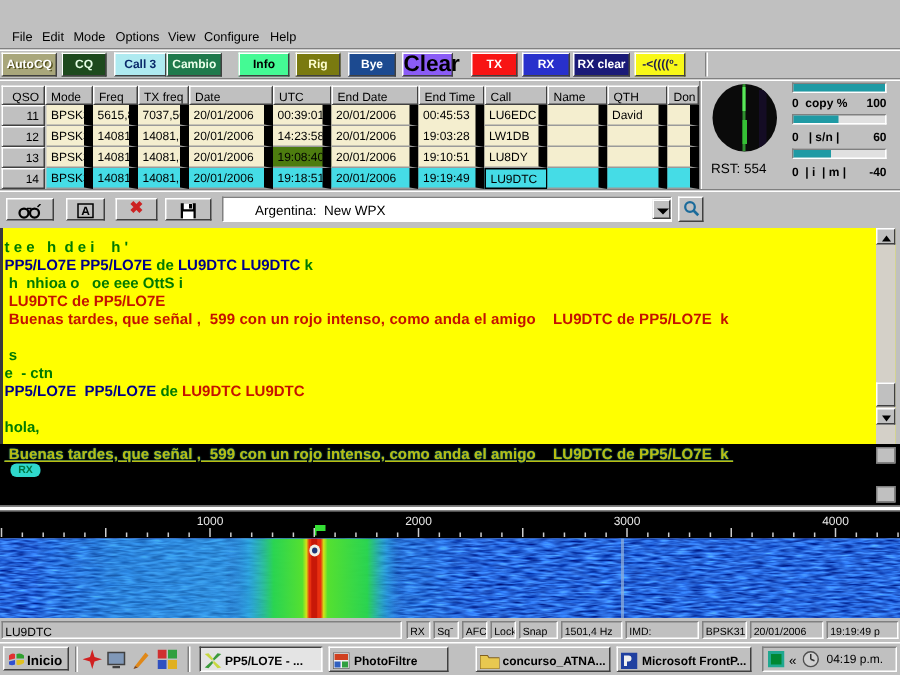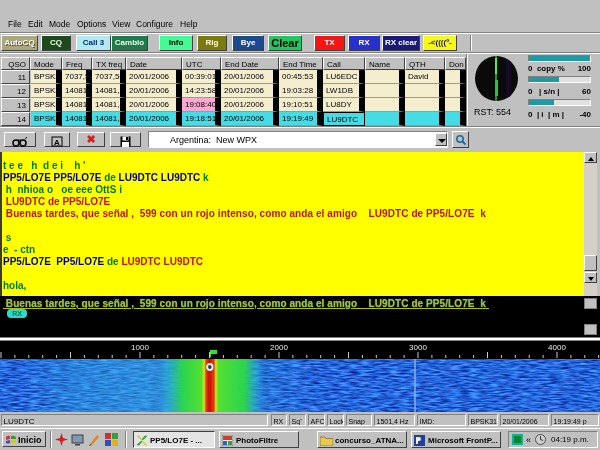--- a/index.html
+++ b/index.html
@@ -29,21 +29,21 @@
 <div class="abs" style="left:0;top:33px;width:600px;height:1px;background:#ffffff;"></div>
 
 <div class="abs" style="left:0;top:34px;width:600px;height:18px;background:#c0c0c0;"></div>
 <div class="btn" style="left:1px;top:35px;width:37px;height:16px;background:#a9a77b;color:#fff;font-size:8px;line-height:14px;text-shadow:1px 1px 0 #55511f;">AutoCQ</div>
 <div class="btn" style="left:41px;top:35px;width:30px;height:16px;background:#1d4a1d;color:#e6ffe6;font-size:8px;line-height:14px;">CQ</div>
 <div class="btn" style="left:76px;top:35px;width:35px;height:16px;background:#aeeaf0;color:#0a2a6a;font-size:8px;line-height:14px;">Call 3</div>
 <div class="btn" style="left:111px;top:35px;width:37px;height:16px;background:#1f7a4c;color:#eaffea;font-size:8px;line-height:14px;">Cambio</div>
 <div class="btn" style="left:159px;top:35px;width:34px;height:16px;background:#44fa94;color:#000;font-size:8px;line-height:14px;">Info</div>
 <div class="btn" style="left:197px;top:35px;width:30px;height:16px;background:#7a7a10;color:#ffffd0;font-size:8px;line-height:14px;">Rig</div>
 <div class="btn" style="left:232px;top:35px;width:32px;height:16px;background:#1c4a90;color:#fff;font-size:8px;line-height:14px;">Bye</div>
-<div class="btn" style="left:268px;top:35px;width:34px;height:16px;background:#22c55e;color:#000;font-size:11px;line-height:14px;">Clear</div>
+<div class="btn" style="left:268px;top:35px;width:34px;height:16px;background:#8b5cf6;color:#000;font-size:15px;line-height:14px;">Clear</div>
 <div class="btn" style="left:314px;top:35px;width:31px;height:16px;background:#f81414;color:#fff;font-size:8px;line-height:14px;">TX</div>
 <div class="btn" style="left:348px;top:35px;width:32px;height:16px;background:#2830cc;color:#fff;font-size:8px;line-height:14px;">RX</div>
 <div class="btn" style="left:382px;top:35px;width:38px;height:16px;background:#1a1a78;color:#fff;font-size:8px;line-height:14px;">RX clear</div>
 <div class="btn" style="left:423px;top:35px;width:34px;height:16px;background:#f8f818;color:#202050;font-size:8px;line-height:14px;">-&lt;((((º-</div>
 <div class="abs" style="left:470px;top:35px;width:1px;height:16px;background:#808080;"></div>
 <div class="abs" style="left:471px;top:35px;width:1px;height:16px;background:#ffffff;"></div>
 <div class="abs" style="left:0;top:52px;width:600px;height:1px;background:#808080;"></div>
 <div class="abs" style="left:0;top:53px;width:600px;height:1px;background:#ffffff;"></div>
 
 <div id="logtable" class="abs" style="left:0;top:54px;width:466px;height:74px;background:#c0c0c0;font-size:8px;">
@@ -64,21 +64,21 @@
 <div class="hc" style="left:182px;width:39px;">UTC</div>
 <div class="hc" style="left:221px;width:58px;">End Date</div>
 <div class="hc" style="left:279px;width:44px;">End Time</div>
 <div class="hc" style="left:323px;width:42px;">Call</div>
 <div class="hc" style="left:365px;width:40px;">Name</div>
 <div class="hc" style="left:405px;width:40px;">QTH</div>
 <div class="hc" style="left:445px;width:21px;">Don</div>
 
 <div class="rh" style="left:1px;top:16px;height:14px;">11</div>
 <div class="cell" style="left:31px;top:16px;width:31px;height:14px;background:#f4eecf;">BPSK3</div>
-<div class="cell" style="left:62px;top:16px;width:30px;height:14px;background:#f4eecf;">7037,5</div>
+<div class="cell" style="left:62px;top:16px;width:30px;height:14px;background:#f4eecf;">5615,8</div>
 <div class="cell" style="left:92px;top:16px;width:34px;height:14px;background:#f4eecf;">7037,50</div>
 <div class="cell" style="left:126px;top:16px;width:56px;height:14px;background:#f4eecf;">20/01/2006</div>
 <div class="cell" style="left:182px;top:16px;width:39px;height:14px;background:#f4eecf;">00:39:01</div>
 <div class="cell" style="left:221px;top:16px;width:58px;height:14px;background:#f4eecf;">20/01/2006</div>
 <div class="cell" style="left:279px;top:16px;width:44px;height:28px;background:#f4eecf;">00:45:53</div>
 <div class="cell" style="left:323px;top:16px;width:42px;height:14px;background:#f4eecf;">LU6EDC</div>
 <div class="cell" style="left:365px;top:16px;width:40px;height:14px;background:#f4eecf;"></div>
 <div class="cell" style="left:405px;top:16px;width:40px;height:14px;background:#f4eecf;">David</div>
 <div class="cell" style="left:445px;top:16px;width:21px;height:14px;background:#f4eecf;"></div>
 
@@ -93,21 +93,21 @@
 <div class="cell" style="left:323px;top:30px;width:42px;height:14px;background:#f4eecf;">LW1DB</div>
 <div class="cell" style="left:365px;top:30px;width:40px;height:14px;background:#f4eecf;"></div>
 <div class="cell" style="left:405px;top:30px;width:40px;height:14px;background:#f4eecf;"></div>
 <div class="cell" style="left:445px;top:30px;width:21px;height:14px;background:#f4eecf;"></div>
 
 <div class="rh" style="left:1px;top:44px;height:14px;">13</div>
 <div class="cell" style="left:31px;top:44px;width:31px;height:14px;background:#f4eecf;">BPSK3</div>
 <div class="cell" style="left:62px;top:44px;width:30px;height:14px;background:#f4eecf;">14081,ʑ</div>
 <div class="cell" style="left:92px;top:44px;width:34px;height:14px;background:#f4eecf;">14081,5</div>
 <div class="cell" style="left:126px;top:44px;width:56px;height:14px;background:#f4eecf;">20/01/2006</div>
-<div class="cell" style="left:182px;top:44px;width:39px;height:14px;background:#f9a8d4;">19:08:40</div>
+<div class="cell" style="left:182px;top:44px;width:39px;height:14px;background:#4d7c0f;">19:08:40</div>
 <div class="cell" style="left:221px;top:44px;width:58px;height:14px;background:#f4eecf;">20/01/2006</div>
 <div class="cell" style="left:279px;top:44px;width:44px;height:14px;background:#f4eecf;">19:10:51</div>
 <div class="cell" style="left:323px;top:44px;width:42px;height:14px;background:#f4eecf;">LU8DY</div>
 <div class="cell" style="left:365px;top:44px;width:40px;height:14px;background:#f4eecf;"></div>
 <div class="cell" style="left:405px;top:44px;width:40px;height:14px;background:#f4eecf;"></div>
 <div class="cell" style="left:445px;top:44px;width:21px;height:14px;background:#f4eecf;"></div>
 
 <div class="rh" style="left:1px;top:58px;height:14px;">14</div>
 <div class="cell" style="left:31px;top:58px;width:31px;height:14px;background:#45dce6;">BPSK3</div>
 <div class="cell" style="left:62px;top:58px;width:30px;height:14px;background:#45dce6;">14081,ʑ</div>

